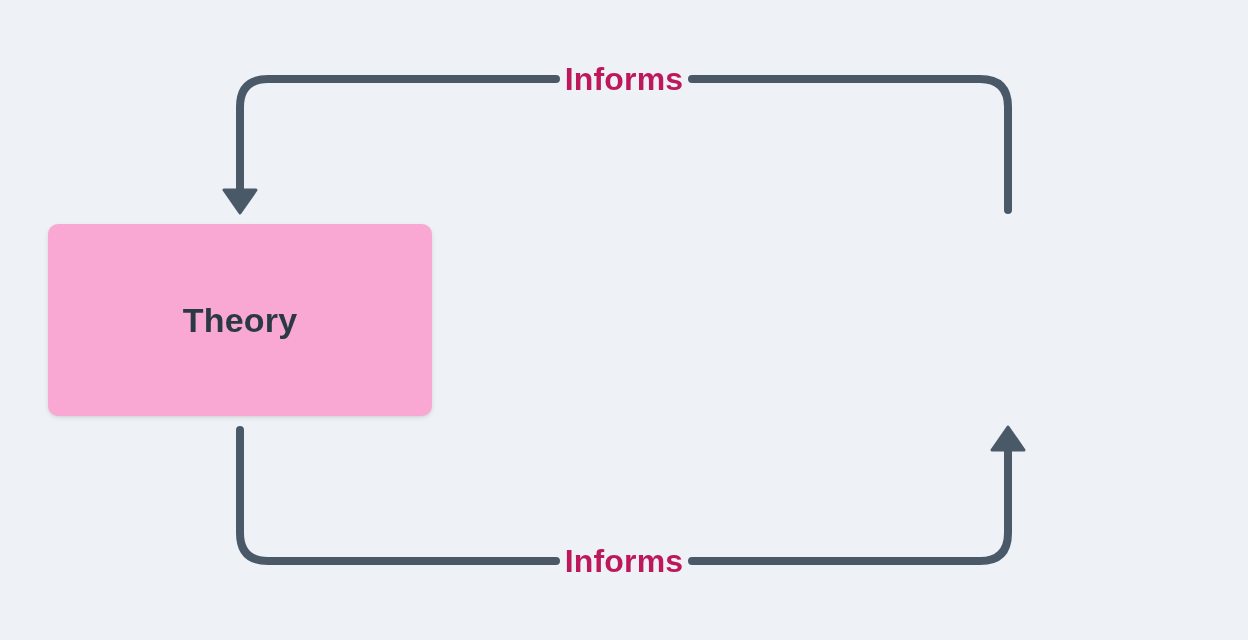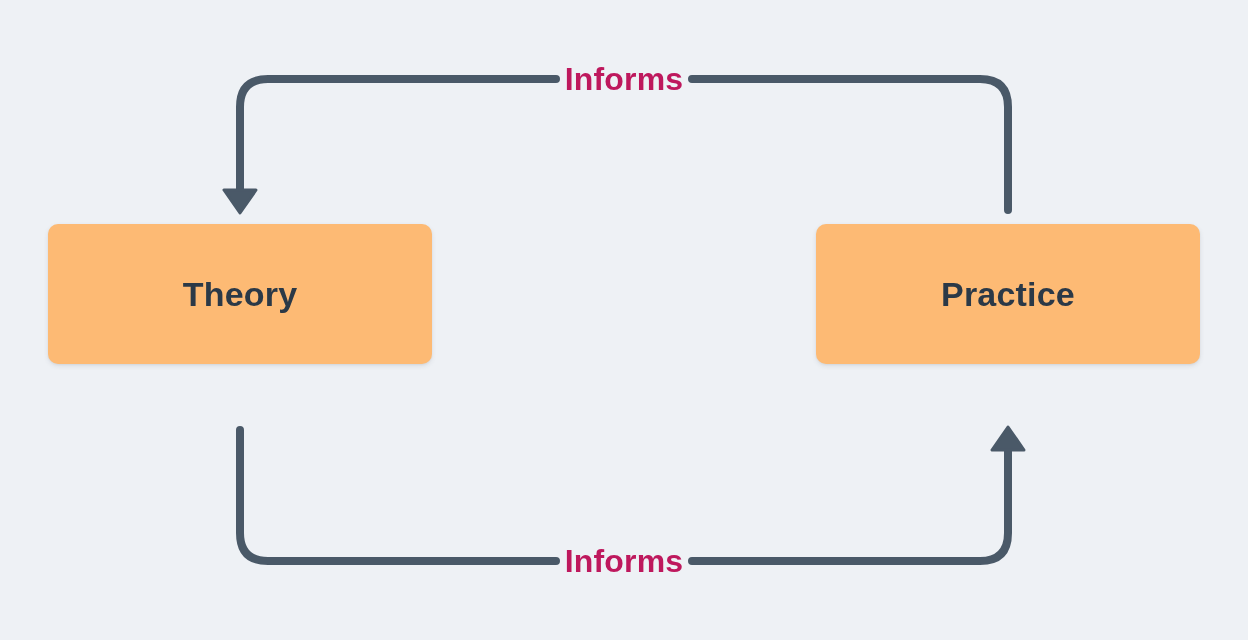--- a/index.html
+++ b/index.html
@@ -30,22 +30,22 @@
   }
   .arrow-head {
     fill: #4a5968;
     stroke: #4a5968;
     stroke-width: 3;
     stroke-linejoin: round;
   }
   .node {
     position: absolute;
     width: 384px;
-    height: 140px;
-    background: #fdba74;
+    height: 192px;
+    background: #f9a8d4;
     border-radius: 10px;
     box-shadow: 0 2px 5px rgba(45, 59, 72, 0.10), 0 1px 2px rgba(45, 59, 72, 0.06);
     display: flex;
     align-items: center;
     justify-content: center;
   }
   .node-theory   { left: 48px;  top: 224px; }
   .node-practice { left: 816px; top: 224px; }
   .node-label {
     color: #2b3947;
@@ -86,21 +86,18 @@
       <path class="arrow-line" d="M 240 430 L 240 533 Q 240 561 268 561 L 556 561"></path>
       <path class="arrow-line" d="M 692 561 L 980 561 Q 1008 561 1008 533 L 1008 448"></path>
       <path class="arrow-head" d="M 1008 427 L 992 450 L 1024 450 Z"></path>
     </g>
   </svg>
 
   <div class="node node-theory">
     <span class="node-label">Theory</span>
   </div>
 
-  <div class="node node-practice">
-    <span class="node-label">Practice</span>
-  </div>
 
   <div class="edge-label edge-label-top">Informs</div>
 
   <div class="edge-label edge-label-bottom">Informs</div>
 
 </div>
 
 </body></html>

